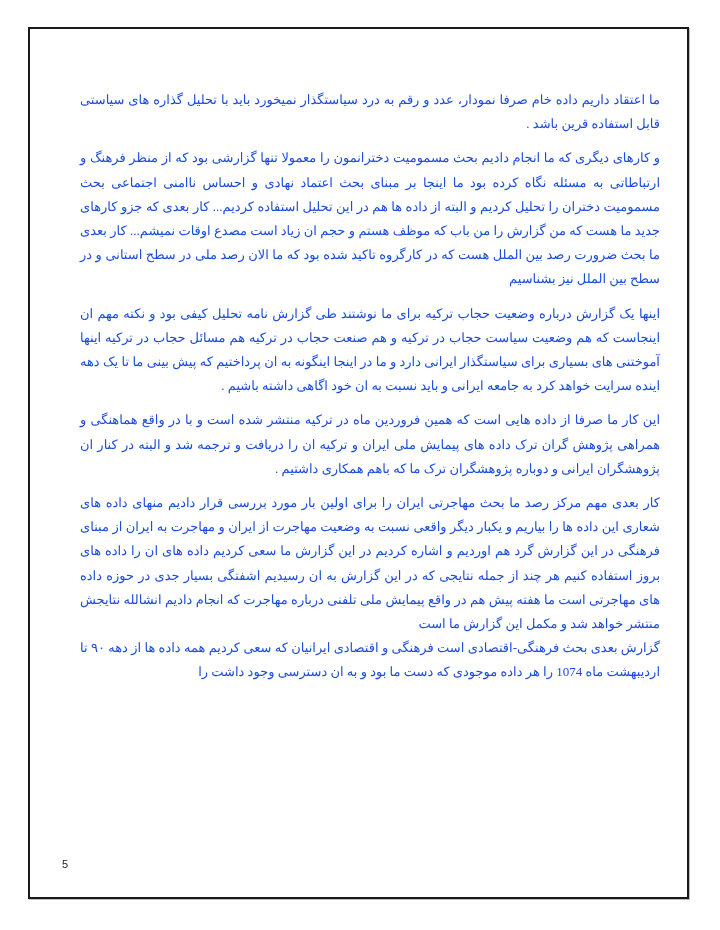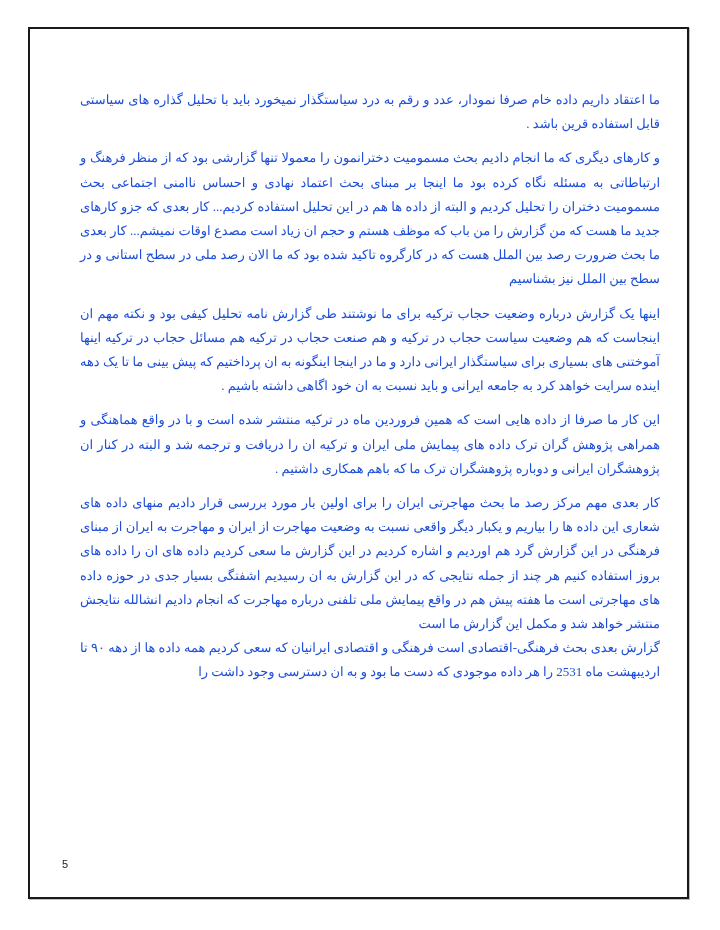--- a/index.html
+++ b/index.html
@@ -25,16 +25,16 @@
 <body>
 
 <div class="page-frame"></div>
 
 <div class="content">
   <p class="para">ما اعتقاد داریم داده خام صرفا نمودار، عدد و رقم به درد سیاستگذار نمیخورد باید با تحلیل گذاره های سیاستی قابل استفاده قرین باشد .</p>
   <p class="para">و کارهای دیگری که ما انجام دادیم بحث مسمومیت دخترانمون را معمولا تنها گزارشی بود که از منظر فرهنگ و ارتباطاتی به مسئله نگاه کرده بود ما اینجا بر مبنای بحث اعتماد نهادی و احساس ناامنی اجتماعی بحث مسمومیت دختران را تحلیل کردیم و البته از داده ها هم در این تحلیل استفاده کردیم... کار بعدی که جزو کارهای جدید ما هست که من گزارش را من باب که موظف هستم و حجم ان زیاد است مصدع اوقات نمیشم... کار بعدی ما بحث ضرورت رصد بین الملل هست که در کارگروه تاکید شده بود که ما الان رصد ملی در سطح استانی و در سطح بین الملل نیز بشناسیم</p>
   <p class="para">اینها یک گزارش درباره وضعیت حجاب ترکیه برای ما نوشتند طی گزارش نامه تحلیل کیفی بود و نکته مهم ان اینجاست که هم وضعیت سیاست حجاب در ترکیه و هم صنعت حجاب در ترکیه هم مسائل حجاب در ترکیه اینها آموختنی های بسیاری برای سیاستگذار ایرانی دارد و ما در اینجا اینگونه به ان پرداختیم که پیش بینی ما تا یک دهه اینده سرایت خواهد کرد به جامعه ایرانی و باید نسبت به ان خود اگاهی داشته باشیم .</p>
   <p class="para">این کار ما صرفا از داده هایی است که همین فروردین ماه در ترکیه منتشر شده است و با در واقع هماهنگی و همراهی پژوهش گران ترک داده های پیمایش ملی ایران و ترکیه ان را دریافت و ترجمه شد و البته در کنار ان پژوهشگران ایرانی و دوباره پژوهشگران ترک ما که باهم همکاری داشتیم .</p>
   <p class="para tight">کار بعدی مهم مرکز رصد ما بحث مهاجرتی ایران را برای اولین بار مورد بررسی قرار دادیم منهای داده های شعاری این داده ها را بیاریم و یکبار دیگر واقعی نسبت به وضعیت مهاجرت از ایران و مهاجرت به ایران از مبنای فرهنگی در این گزارش گرد هم اوردیم و اشاره کردیم  در این گزارش ما سعی کردیم داده های ان را داده های بروز استفاده کنیم هر چند از جمله نتایجی که در این گزارش به ان رسیدیم اشفتگی بسیار جدی در حوزه داده های مهاجرتی است ما هفته پیش هم در واقع پیمایش ملی تلفنی درباره مهاجرت که انجام دادیم انشالله نتایجش منتشر خواهد شد و مکمل این گزارش ما است</p>
-  <p class="para tight">گزارش بعدی بحث فرهنگی-اقتصادی است فرهنگی و اقتصادی ایرانیان که سعی کردیم همه داده ها از دهه ۹۰ تا اردیبهشت ماه 2531 را هر داده موجودی که دست ما بود و به ان دسترسی وجود داشت را</p>
+  <p class="para tight">گزارش بعدی بحث فرهنگی-اقتصادی است فرهنگی و اقتصادی ایرانیان که سعی کردیم همه داده ها از دهه ۹۰ تا اردیبهشت ماه 1074 را هر داده موجودی که دست ما بود و به ان دسترسی وجود داشت را</p>
 </div>
 
 <div class="page-number">5</div>
 
 </body></html>

